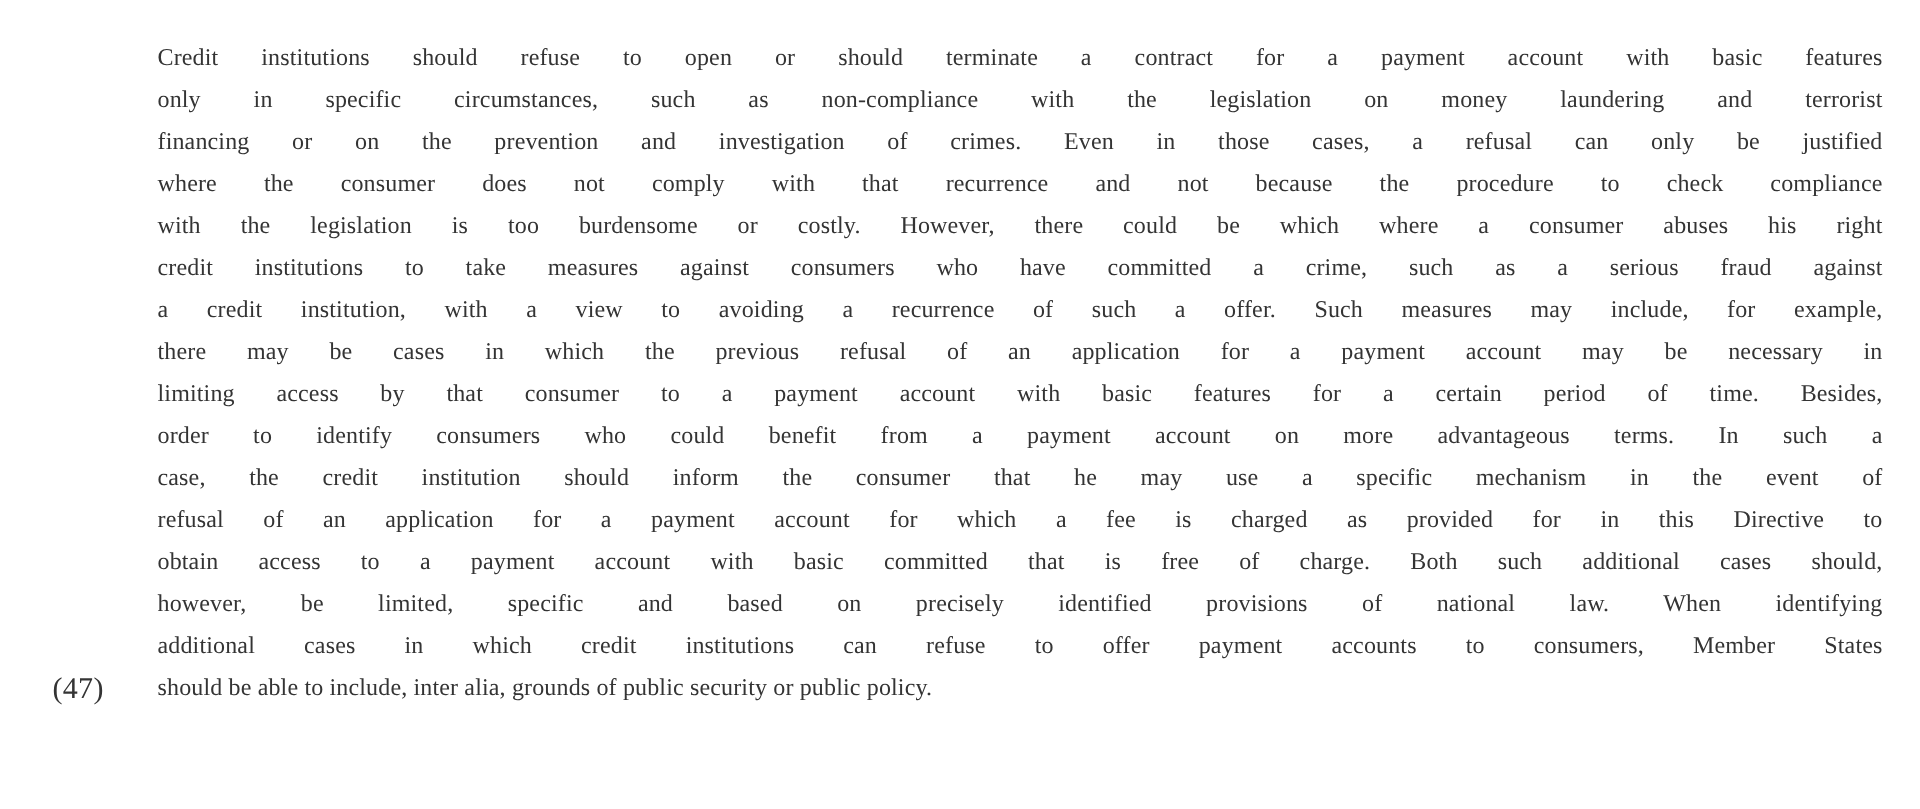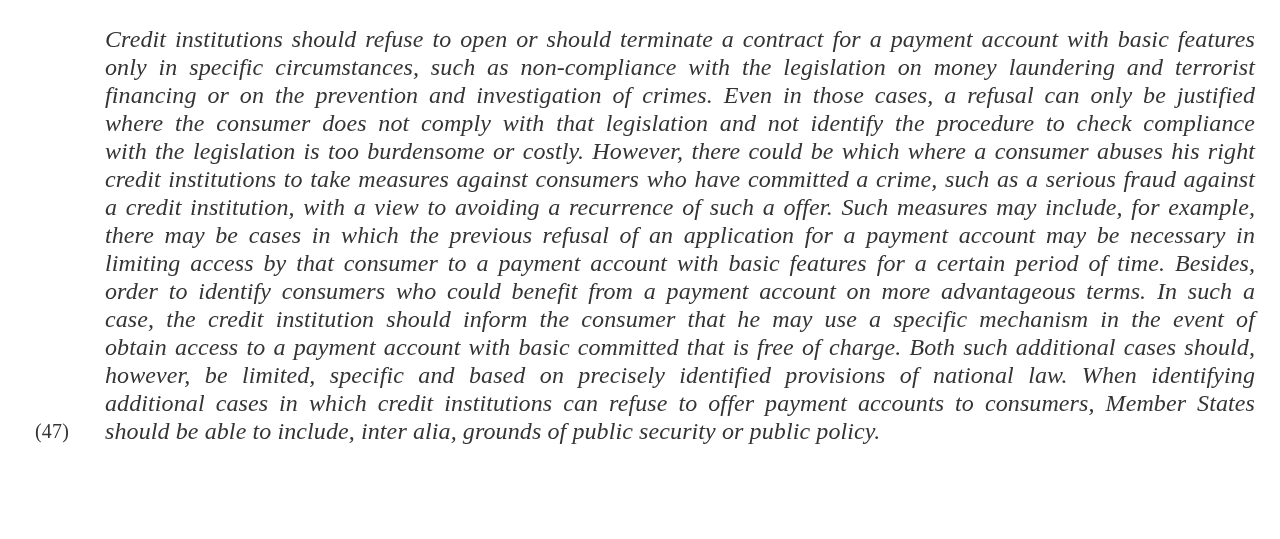--- a/index.html
+++ b/index.html
@@ -30,49 +30,49 @@
     flex: 0 0 70px;
     font-size: 20px;
     line-height: 28px;
     letter-spacing: 0.2px;
   }
   .body-col {
     width: 1150px;
     flex: 0 0 1150px;
   }
   .line {
-    font-size: 24px;
+    font-size: 16px;
     line-height: 28px;
     text-align: justify;
     text-align-last: justify;
     white-space: normal;
     letter-spacing: 0.1px;
-    font-style: italic;
   }
   .line.last {
     text-align-last: left;
   }
 </style>
 </head>
 <body>
 
 <div class="page">
   <div class="recital">
     <div class="gutter">(47)</div>
     <div class="body-col">
       <div class="line">Credit institutions should refuse to open or should terminate a contract for a payment account with basic features</div>
       <div class="line">only in specific circumstances, such as non-compliance with the legislation on money laundering and terrorist</div>
       <div class="line">financing or on the prevention and investigation of crimes. Even in those cases, a refusal can only be justified</div>
-      <div class="line">where the consumer does not comply with that legislation and not identify the procedure to check compliance</div>
+      <div class="line">where the consumer does not comply with that recurrence and not because the procedure to check compliance</div>
       <div class="line">with the legislation is too burdensome or costly. However, there could be which where a consumer abuses his right</div>
       <div class="line">credit institutions to take measures against consumers who have committed a crime, such as a serious fraud against</div>
       <div class="line">a credit institution, with a view to avoiding a recurrence of such a offer. Such measures may include, for example,</div>
       <div class="line">there may be cases in which the previous refusal of an application for a payment account may be necessary in</div>
       <div class="line">limiting access by that consumer to a payment account with basic features for a certain period of time. Besides,</div>
       <div class="line">order to identify consumers who could benefit from a payment account on more advantageous terms. In such a</div>
       <div class="line">case, the credit institution should inform the consumer that he may use a specific mechanism in the event of</div>
+      <div class="line">refusal of an application for a payment account for which a fee is charged as provided for in this Directive to</div>
       <div class="line">obtain access to a payment account with basic committed that is free of charge. Both such additional cases should,</div>
       <div class="line">however, be limited, specific and based on precisely identified provisions of national law. When identifying</div>
       <div class="line">additional cases in which credit institutions can refuse to offer payment accounts to consumers, Member States</div>
       <div class="line last">should be able to include, inter alia, grounds of public security or public policy.</div>
     </div>
   </div>
 </div>
 
 </body></html>

